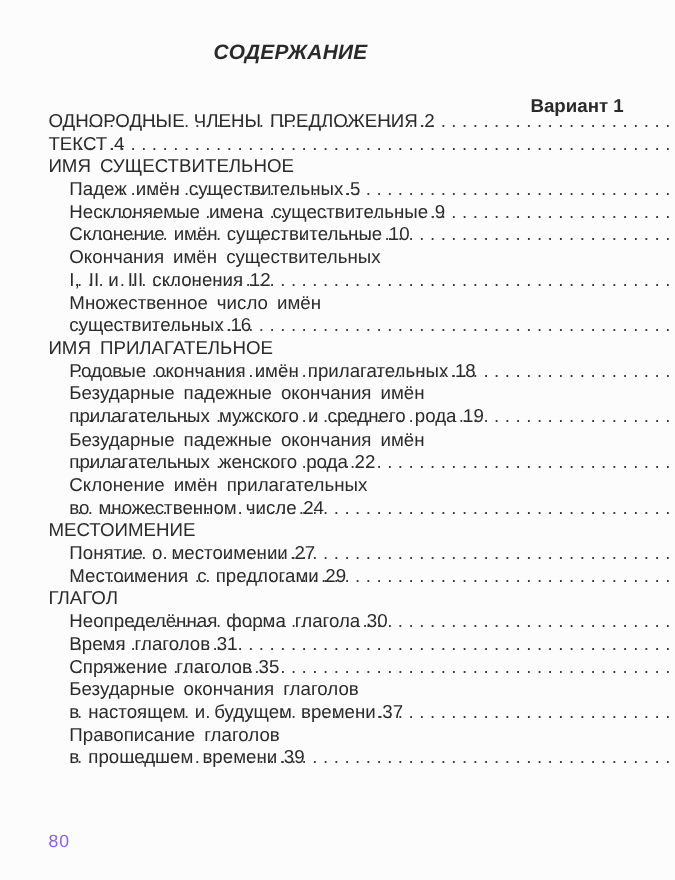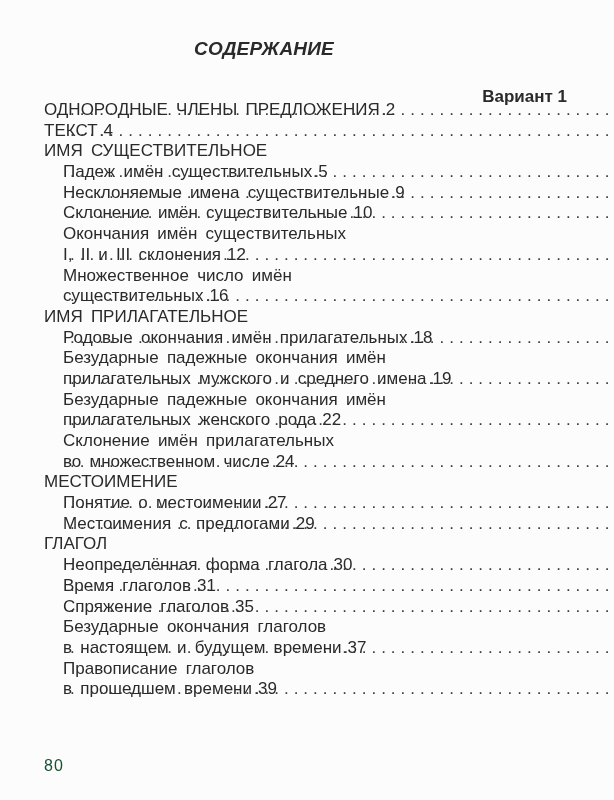--- a/index.html
+++ b/index.html
@@ -182,21 +182,21 @@
         </div>
       </div>
       <div class="entry indent">
         <div class="row">
           <div class="c1">
             <span class="txt">Безударные падежные окончания имён</span>
           </div>
         </div>
         <div class="row">
           <div class="c1">
-            <span class="txt">прилагательных мужского и среднего имена</span>
+            <span class="txt">прилагательных мужского и среднего рода</span>
             <span class="leader"></span>
             <span class="num">19</span>
           </div>
           <div class="c2">
             <span class="leader"></span>
           </div>
         </div>
       </div>
       <div class="entry indent">
         <div class="row">
@@ -335,14 +335,14 @@
             <span class="leader"></span>
             <span class="num">39</span>
           </div>
           <div class="c2">
             <span class="leader"></span>
           </div>
         </div>
       </div>
     </div>
 
-  <div class="footer" style="color: #14532d;">80</div>
+  <div class="footer" style="color: #8b5cf6;">80</div>
 </div>
 
 </body></html>

